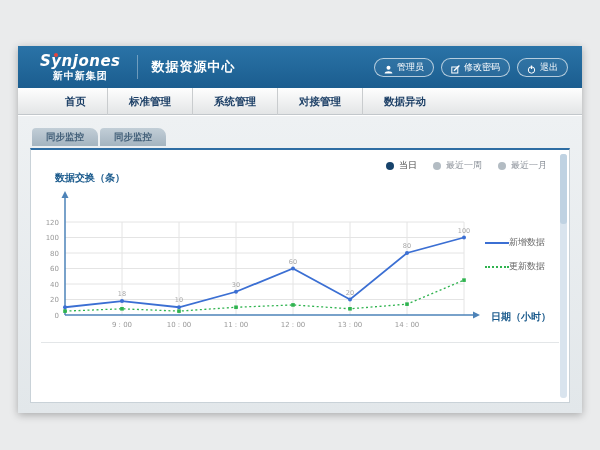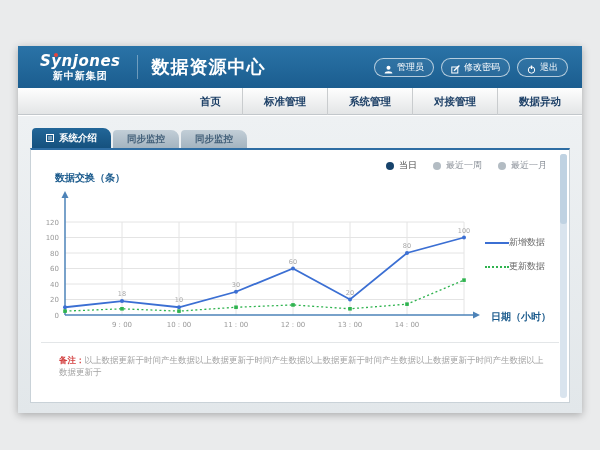--- a/index.html
+++ b/index.html
@@ -17,35 +17,35 @@
     position:absolute; left:0; top:0; right:0; height:44px;
     background:linear-gradient(#2a73a7,#1b5d8f);
     border-bottom:2px solid #134a74;
     display:flex; align-items:center;
   }
   .logo { position:relative; margin-left:22px; line-height:1; color:#fff; text-align:center; }
   .logo-main { font-size:15px; font-weight:bold; font-style:italic; letter-spacing:.5px; display:block; }
   .logo-dot { position:absolute; left:14px; top:-1px; width:4px; height:4px; border-radius:50%; background:#e8453c; }
   .logo-sub { font-size:10px; font-weight:bold; letter-spacing:1px; display:block; margin-top:2px; }
   .hdr-sep { width:1px; height:24px; background:rgba(255,255,255,.35); margin:0 14px 0 16px; }
-  .app-title { color:#fff; font-size:18px; font-weight:bold; letter-spacing:1px; }
+  .app-title { color:#fff; font-size:13px; font-weight:bold; letter-spacing:1px; }
   .hdr-right { margin-left:auto; margin-right:14px; display:flex; gap:7px; }
   .pill {
     display:flex; align-items:flex-end; gap:4px;
     border:1px solid rgba(255,255,255,.65); border-radius:10px;
     padding:2px 9px; color:#fff; font-size:9px; cursor:pointer;
     background:rgba(255,255,255,.05);
   }
   .pill svg { display:block; }
   
   .navbar {
     position:absolute; left:0; top:42px; right:0; height:27px;
     background:linear-gradient(#fefefe,#e3e5e6);
     border-bottom:1px solid #c2c7cb;
-    display:flex; align-items:center; padding-left:26px;justify-content:flex-end;
+    display:flex; align-items:center; padding-left:26px;
   }
   .nav-item {
     color:#1c3f66; font-size:10.5px; font-weight:bold;
     padding:0 21px; cursor:pointer; position:relative; line-height:27px;
   }
   .nav-item + .nav-item { border-left:1px solid #c9ccce; }
   
   .content {
     position:absolute; left:0; top:70px; right:0; bottom:0;
     background:linear-gradient(#eef1f3,#e2e7ea);
@@ -137,28 +137,20 @@
     <div class="nav-item">首页</div>
     <div class="nav-item">标准管理</div>
     <div class="nav-item">系统管理</div>
     <div class="nav-item">对接管理</div>
     <div class="nav-item">数据异动</div>
   </div>
 
   <div class="content">
 
     <div class="tabs">
-      <div class="tab active">
-        <span><svg width="8" height="8" viewBox="0 0 8 8">
-              <rect x="0.5" y="0.5" width="7" height="7" fill="none" stroke="#fff" stroke-width="1"></rect>
-              <line x1="2" y1="3" x2="6" y2="3" stroke="#fff" stroke-width="0.8"></line>
-              <line x1="2" y1="5" x2="6" y2="5" stroke="#fff" stroke-width="0.8"></line>
-            </svg></span>
-        <span>系统介绍</span>
-      </div>
       <div class="tab inactive">
         <span>同步监控</span>
       </div>
       <div class="tab inactive">
         <span>同步监控</span>
       </div>
     </div>
 
     <div class="panel">
 
@@ -247,23 +239,20 @@
           <span class="legend-label">新增数据</span>
         </div>
         <div class="legend-item">
           <span class="legend-line dotted"></span>
           <span class="legend-label">更新数据</span>
         </div>
       </div>
 
       <div class="divider"></div>
 
-      <div class="note">
-        <span class="note-label">备注：</span><span class="note-text">以上数据更新于时间产生数据以上数据更新于时间产生数据以上数据更新于时间产生数据以上数据更新于时间产生数据以上数据更新于</span>
-      </div>
 
       <div class="scrollbar">
         <div class="scroll-thumb"></div>
       </div>
 
     </div>
   </div>
 </div>
 
 </body></html>

